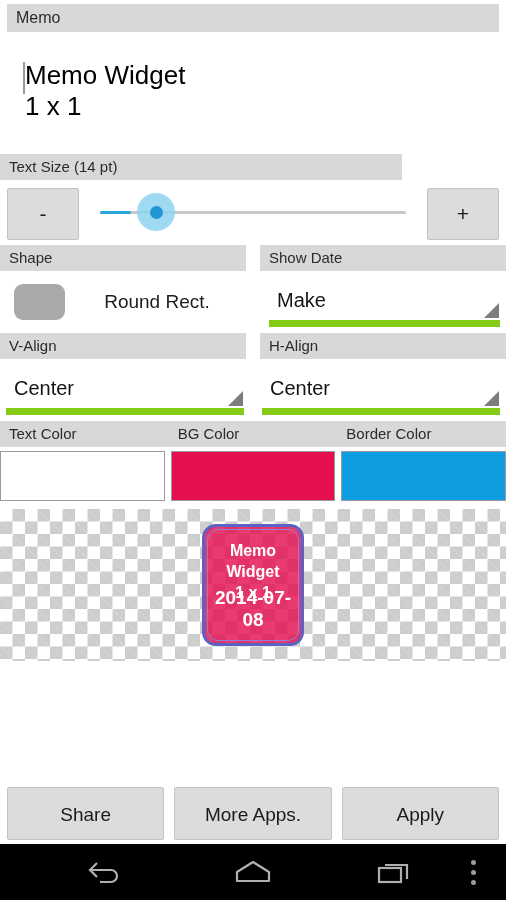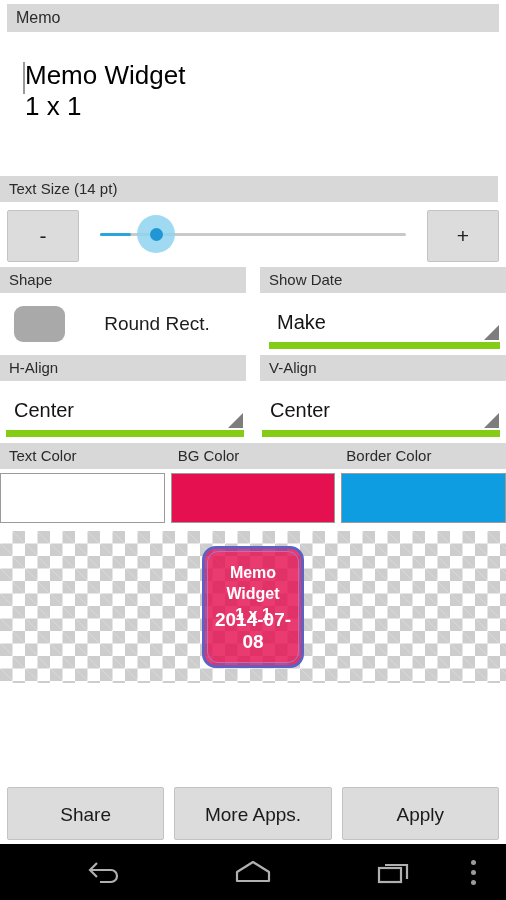--- a/index.html
+++ b/index.html
@@ -35,21 +35,21 @@
     margin-left: 7px;
     font-size: 16px;
     height: 28px;
     line-height: 28px;
   }
 
   
   #memo-edit {
     margin: 0 7px;
     width: 492px;
-    height: 144px;
+    height: 122px;
     box-sizing: border-box;
     position: relative;
     padding: 28px 0 0 14px;
   }
   #memo-edit .caret {
     position: absolute;
     left: 16px;
     top: 30px;
     width: 2px;
     height: 32px;
@@ -68,21 +68,21 @@
     bottom: 4px;
     width: 492px;
     height: 9px;
     border-bottom: 2px solid #1b9dc9;
     border-left: 2px solid #1b9dc9;
     border-right: 2px solid #1b9dc9;
     box-sizing: border-box;
   }
 
   
-  #textsize-label-bar { width: 498px; margin-left: 0; }
+  #textsize-label-bar { width: 402px; margin-left: 0; }
   #slider-row {
     height: 65px;
     position: relative;
   }
   .step-btn {
     position: absolute;
     top: 8px;
     width: 72px;
     height: 52px;
     background: #dcdcdc;
@@ -367,22 +367,22 @@
   </div>
   <div class="col">
     <div class="spinner">
       <div class="value">Make</div>
       <div class="tri"></div>
     </div>
   </div>
 </div>
 
 <div class="two-col-labels">
+  <div class="label-bar">V-Align</div>
   <div class="label-bar">H-Align</div>
-  <div class="label-bar">V-Align</div>
 </div>
 <div class="two-col-body">
   <div class="col">
     <div class="spinner">
       <div class="value">Center</div>
       <div class="tri"></div>
     </div>
   </div>
   <div class="col">
     <div class="spinner">

